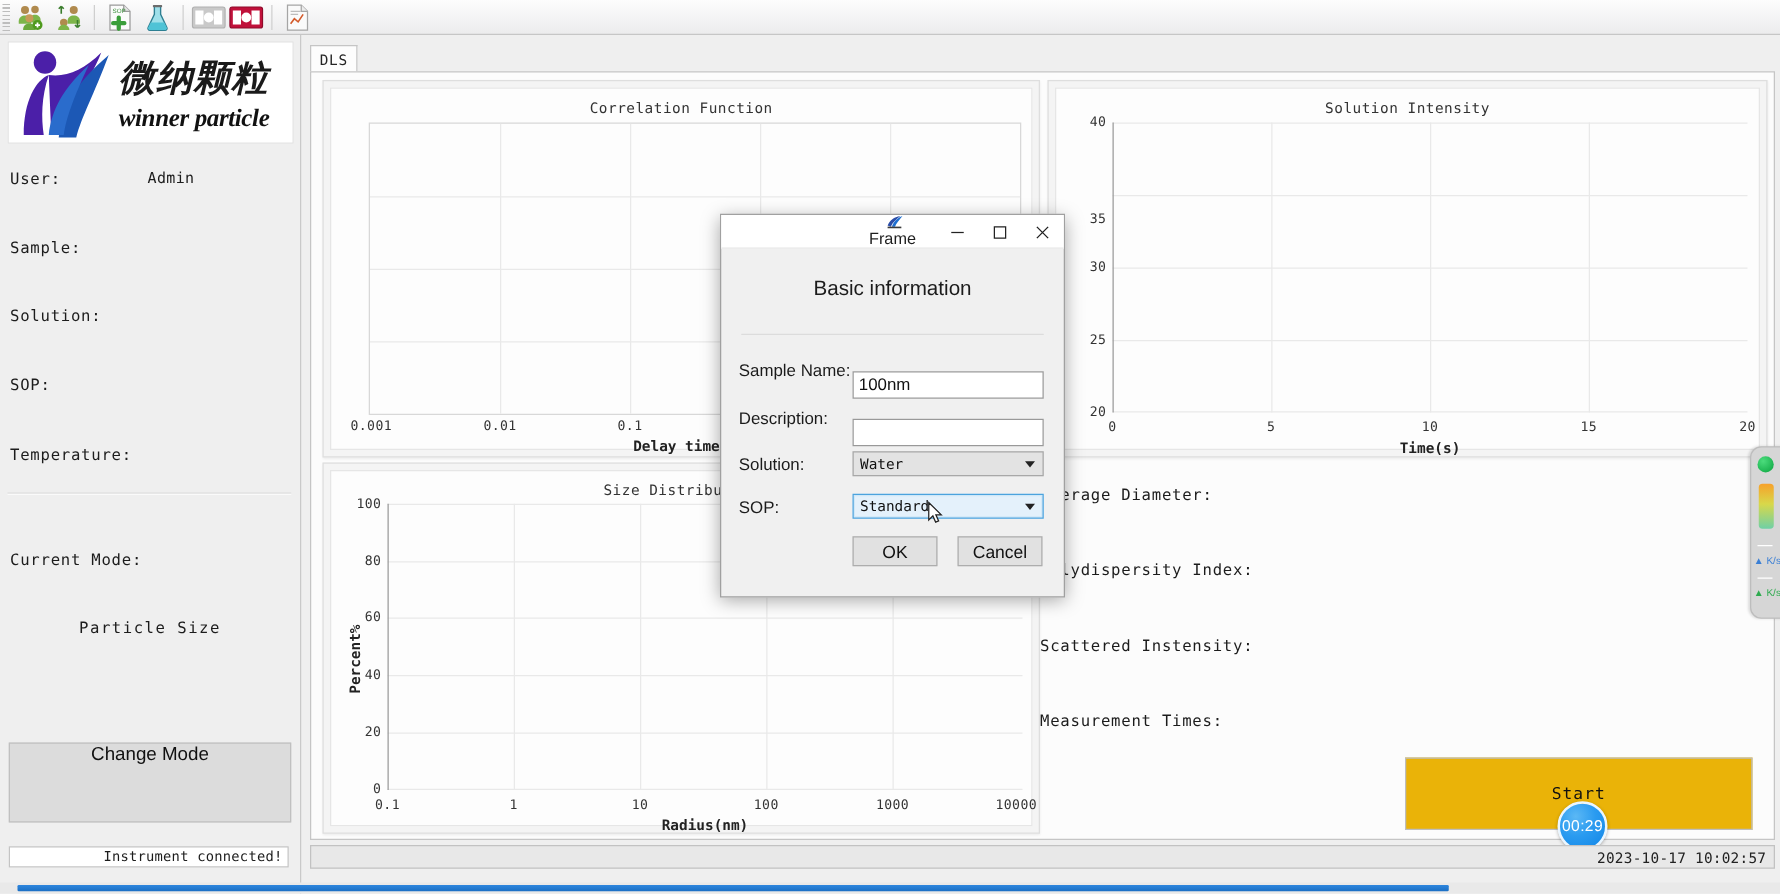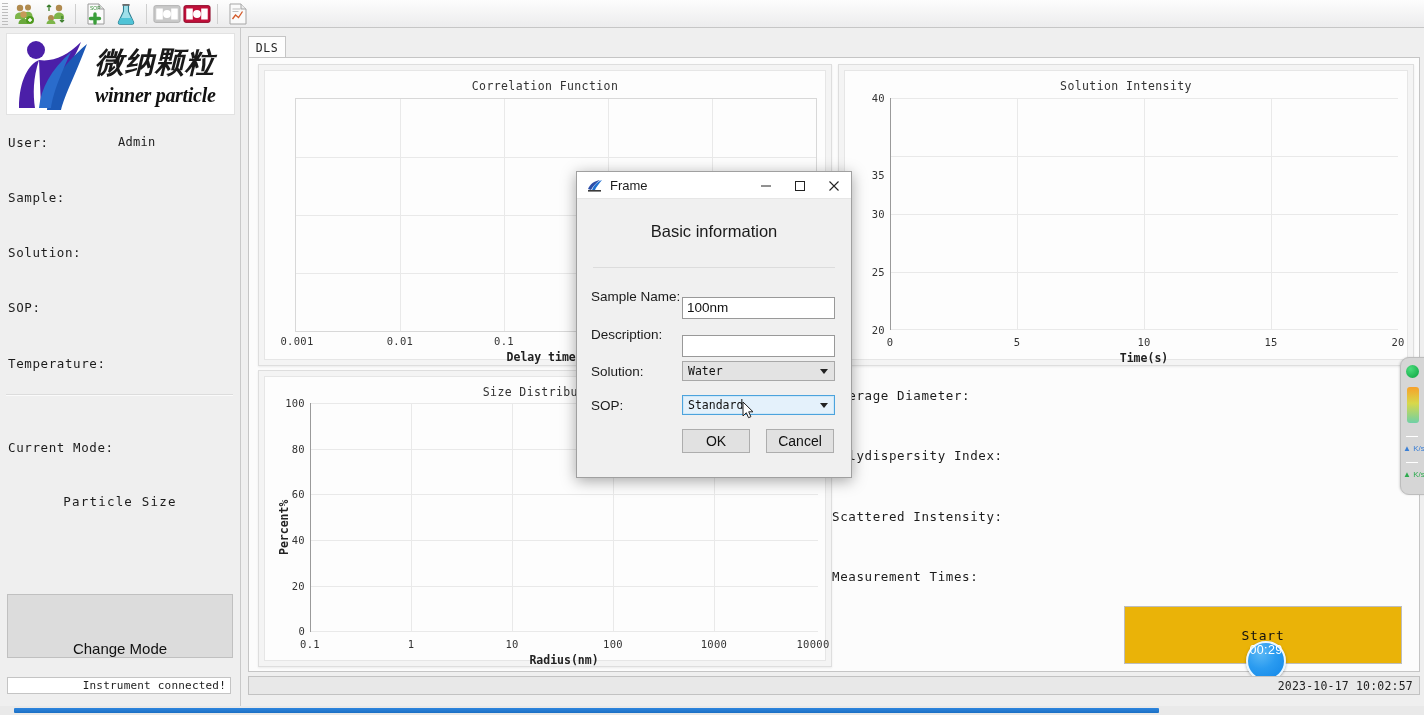--- a/index.html
+++ b/index.html
@@ -53,21 +53,21 @@
   .sb-val{position:absolute;font-family:"DejaVu Sans Mono", monospace;
           font-size:12px;color:#1c1c1c;letter-spacing:.3px;}
   .sb-divider{position:absolute;left:6px;width:227px;height:0;
               border-top:1px solid #dcdcdc;border-bottom:1px solid #fafafa;}
   .sb-mode{position:absolute;left:0;width:240px;text-align:center;
            font-family:"DejaVu Sans Mono", monospace;font-size:12.5px;color:#1c1c1c;
            letter-spacing:1.2px;}
   .change-mode{
     position:absolute;left:7px;top:566px;width:224px;height:62px;
     background:#dcdcdc;border:1px solid #c0c0c0;
-    display:flex;align-items:flex-end;justify-content:center;
+    display:flex;align-items:flex-start;justify-content:center;
     font-size:15px;color:#111;
   }
   .conn-bar{
     position:absolute;left:7px;top:649px;width:224px;height:17px;
     background:#fff;border:1px solid #c4c4c4;
     display:flex;align-items:center;justify-content:flex-end;
     font-family:"DejaVu Sans Mono", monospace;font-size:11px;color:#1c1c1c;
     padding-right:4px;box-sizing:border-box;letter-spacing:.2px;
   }
 
@@ -118,21 +118,21 @@
     background:#eab308;border:1px solid #bdbdbd;
     display:flex;align-items:center;justify-content:center;
     font-family:"DejaVu Sans Mono", monospace;font-size:13px;color:#111;letter-spacing:.8px;
     box-sizing:border-box;
   }
   .timer-badge{
     position:absolute;left:1246px;top:641px;width:40px;height:40px;border-radius:50%;
     background:radial-gradient(circle at 35% 28%, #5bb8f5 0%, #2a9bf0 45%, #1185e6 100%);
     border:2px solid #eaf6ff;
     box-shadow:0 1px 3px rgba(0,0,0,.3);
-    display:flex;justify-content:center;
+    display:flex;align-items:center;justify-content:center;
     color:#fff;font-size:12.5px;letter-spacing:.3px;
     box-sizing:border-box;
   }
 
   
   .statusbar{
     position:absolute;left:248px;top:676px;width:1172px;height:19px;
     background:#e8e8e8;border:1px solid #c2c2c2;box-sizing:border-box;
     display:flex;align-items:center;justify-content:flex-end;
   }
@@ -159,21 +159,21 @@
   .gauge-tick{position:absolute;left:5px;width:12px;height:1px;background:#fff;}
 
   
   .dlg{
     position:absolute;left:576px;top:171px;width:274px;height:305px;
     background:#f0f0f0;border:1px solid #a0a0a0;
     box-shadow:0 3px 14px rgba(0,0,0,.35);
   }
   .dlg-title{
     position:absolute;left:0;top:0;width:274px;height:27px;background:#fff;
-    border-bottom:1px solid #e6e6e6;display:flex;align-items:center;box-sizing:border-box;
+    border-bottom:1px solid #e6e6e6;display:flex;align-items:center;box-sizing:border-box;flex-direction:column;
   }
   .dlg-icon{width:16px;height:13px;margin-left:10px;margin-right:7px;}
   .dlg-title-text{font-size:13px;color:#1d1d1d;}
   .dlg-ctrls{position:absolute;right:0;top:0;height:27px;display:flex;}
   .dlg-btn{width:34px;height:27px;display:flex;align-items:center;justify-content:center;}
   .dlg-head{
     position:absolute;left:0;top:50px;width:274px;text-align:center;
     font-size:16.5px;color:#1b1b1b;
   }
   .dlg-rule{position:absolute;left:16px;top:95px;width:242px;height:1px;background:#dcdcdc;}

